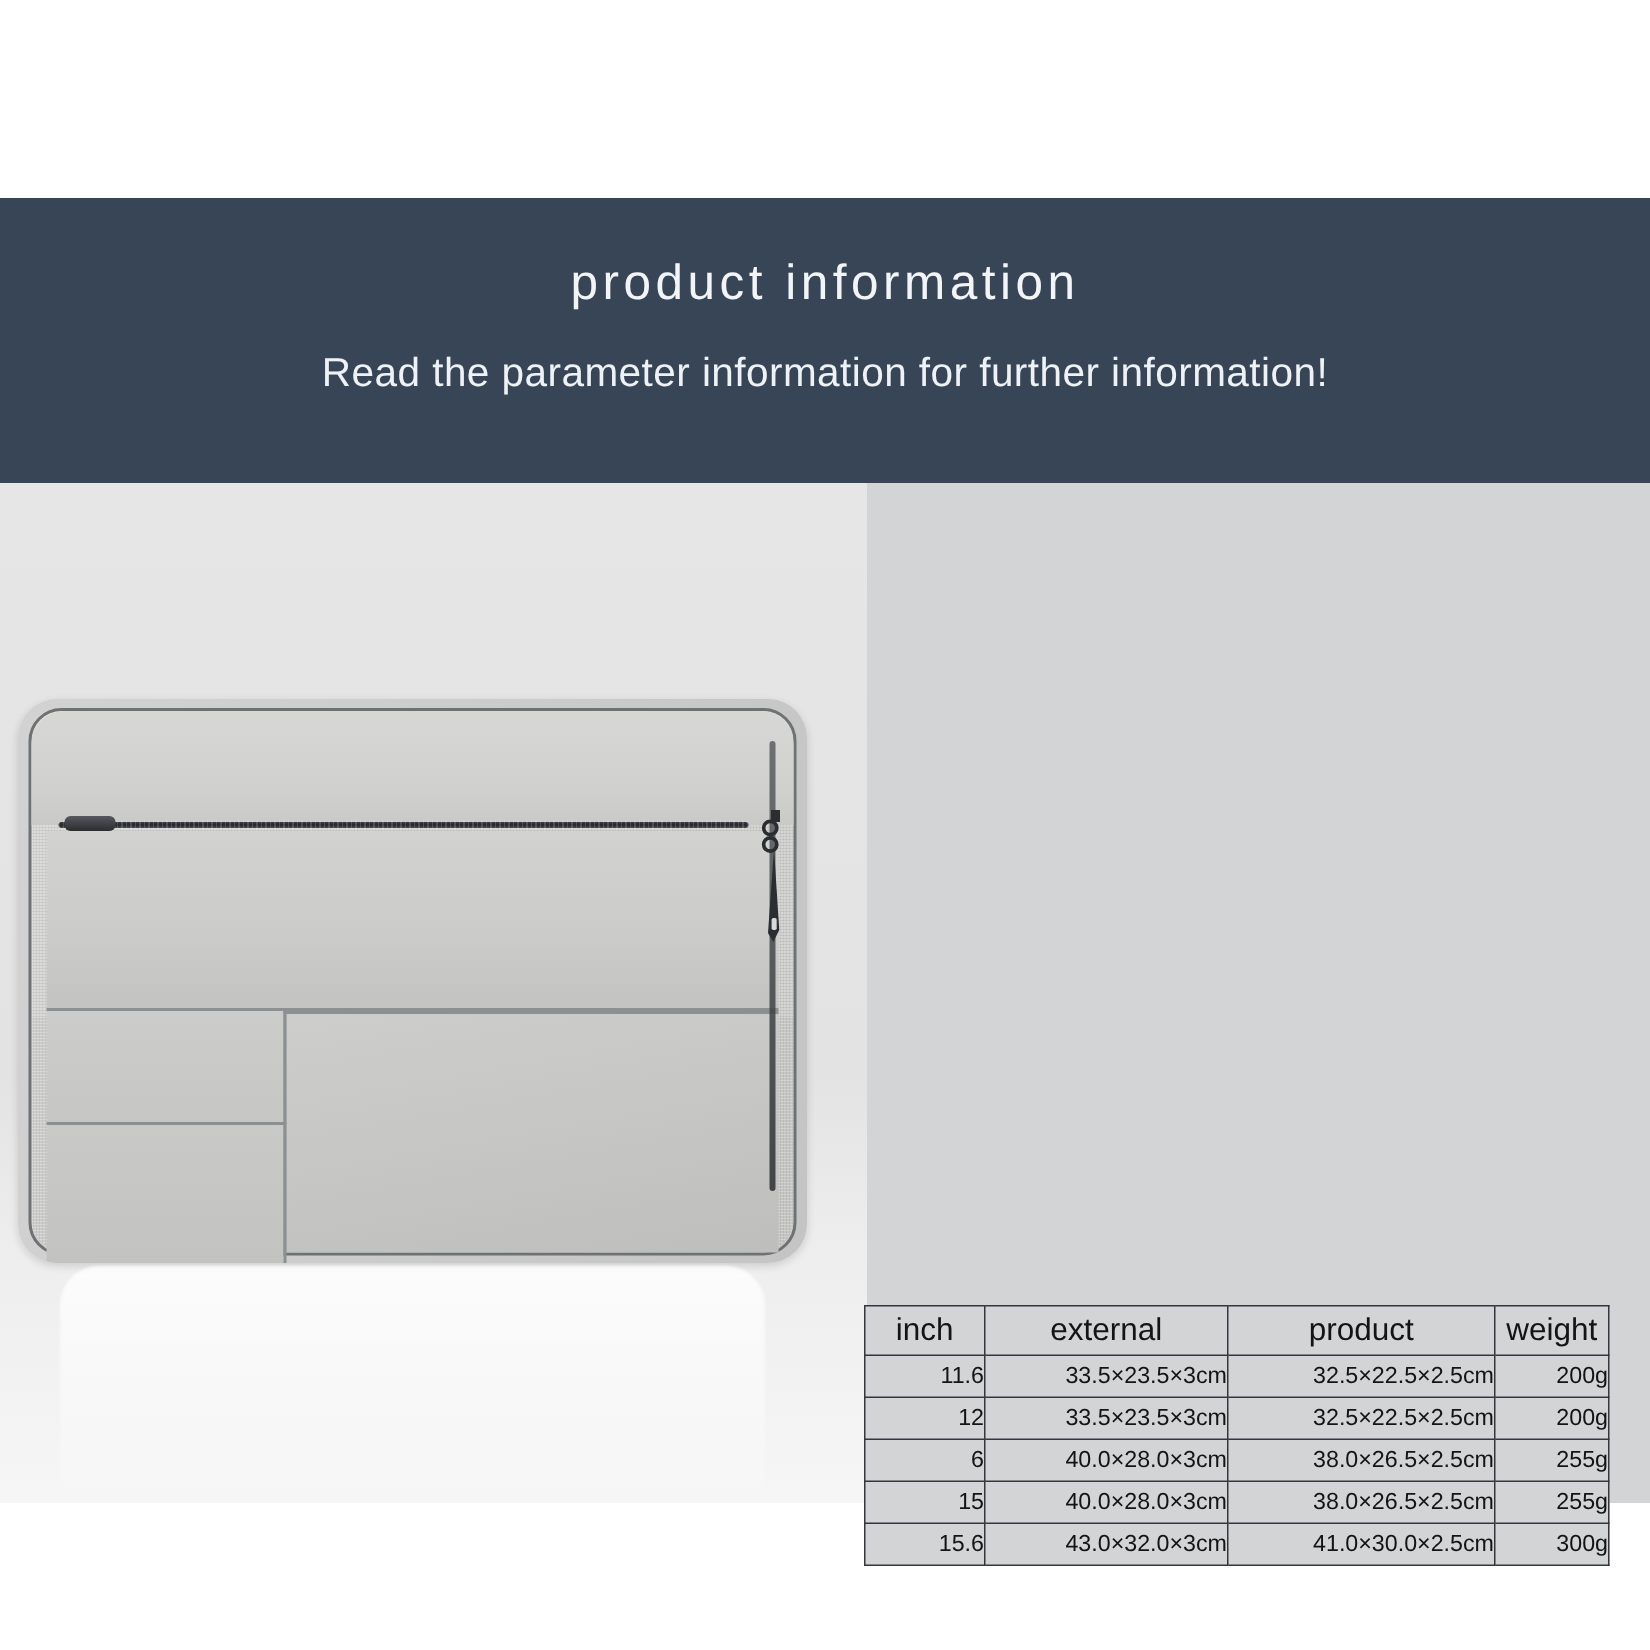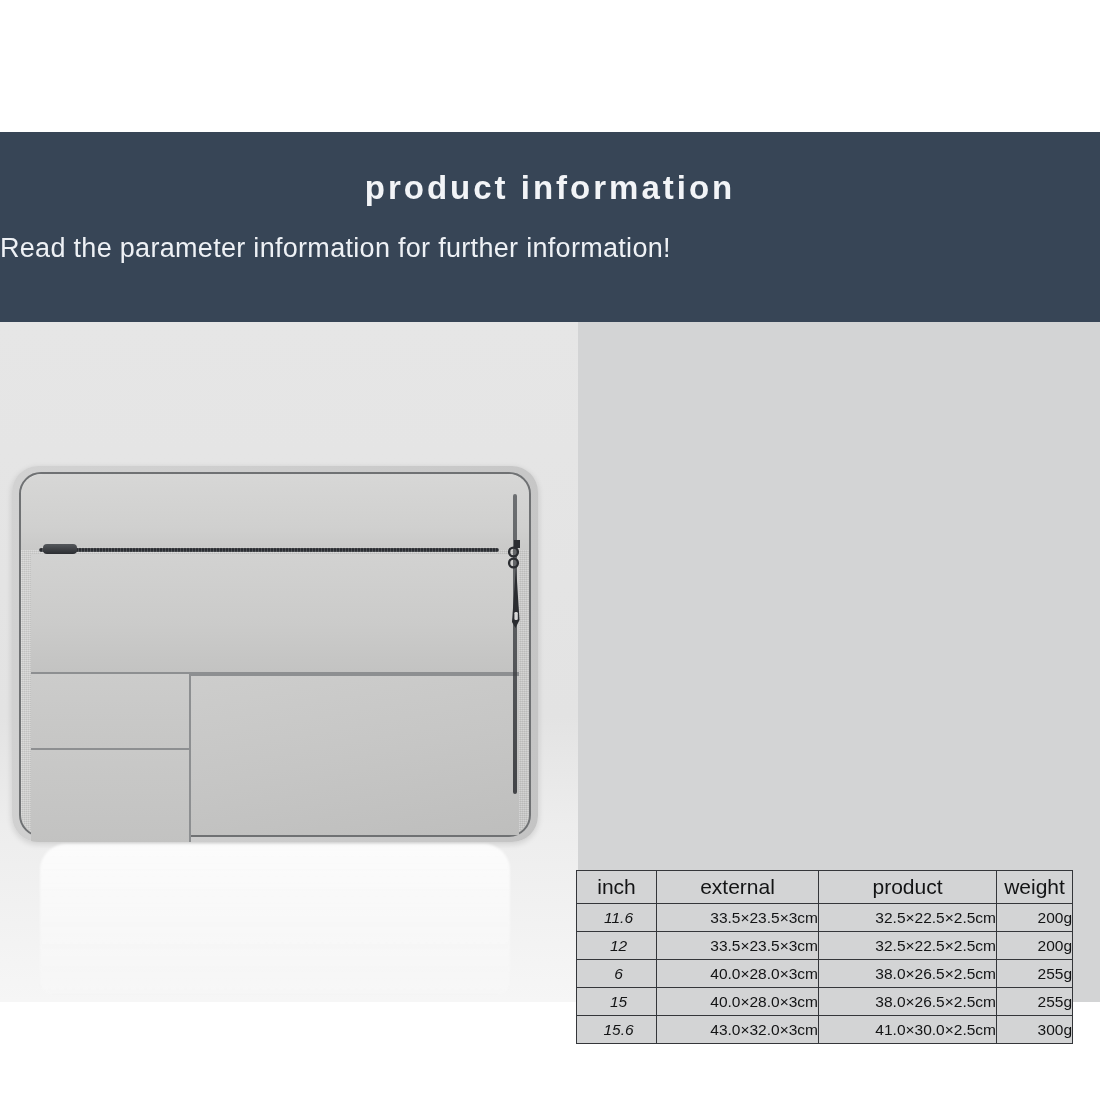--- a/index.html
+++ b/index.html
@@ -32,31 +32,31 @@
     overflow: hidden;
   }
   .banner-title {
     position: absolute;
     left: 0;
     top: 36px;
     width: 1100px;
     text-align: center;
     color: #f2f4f7;
     font-size: 33px;
-    font-weight: 700;
+    font-weight: 400;
     letter-spacing: 3.0px;
     line-height: 40px;
     white-space: nowrap;
   }
   .banner-subtitle {
     position: absolute;
     left: 0;
     top: 99px;
     width: 1100px;
-    text-align: left;
+    text-align: center;
     color: #eef1f5;
     font-size: 27px;
     font-weight: 400;
     letter-spacing: 0.3px;
     line-height: 34px;
     white-space: nowrap;
   }
 
   
   .content {
@@ -266,23 +266,22 @@
     line-height: 32px;
     text-align: center;
   }
   table.spec-table td {
     font-size: 15.5px;
     height: 27px;
     line-height: 27px;
     text-align: right;
   }
   table.spec-table td.col-inch {
-    text-align: center;
+    text-align: right;
     padding-left: 4px;
-    font-style: italic;
   }
   .col-w-inch { width: 80px; }
   .col-w-ext  { width: 162px; }
   .col-w-int  { width: 178px; }
   .col-w-wt   { width: 76px; }
 </style>
 </head>
 <body>
 
 <div class="page">

